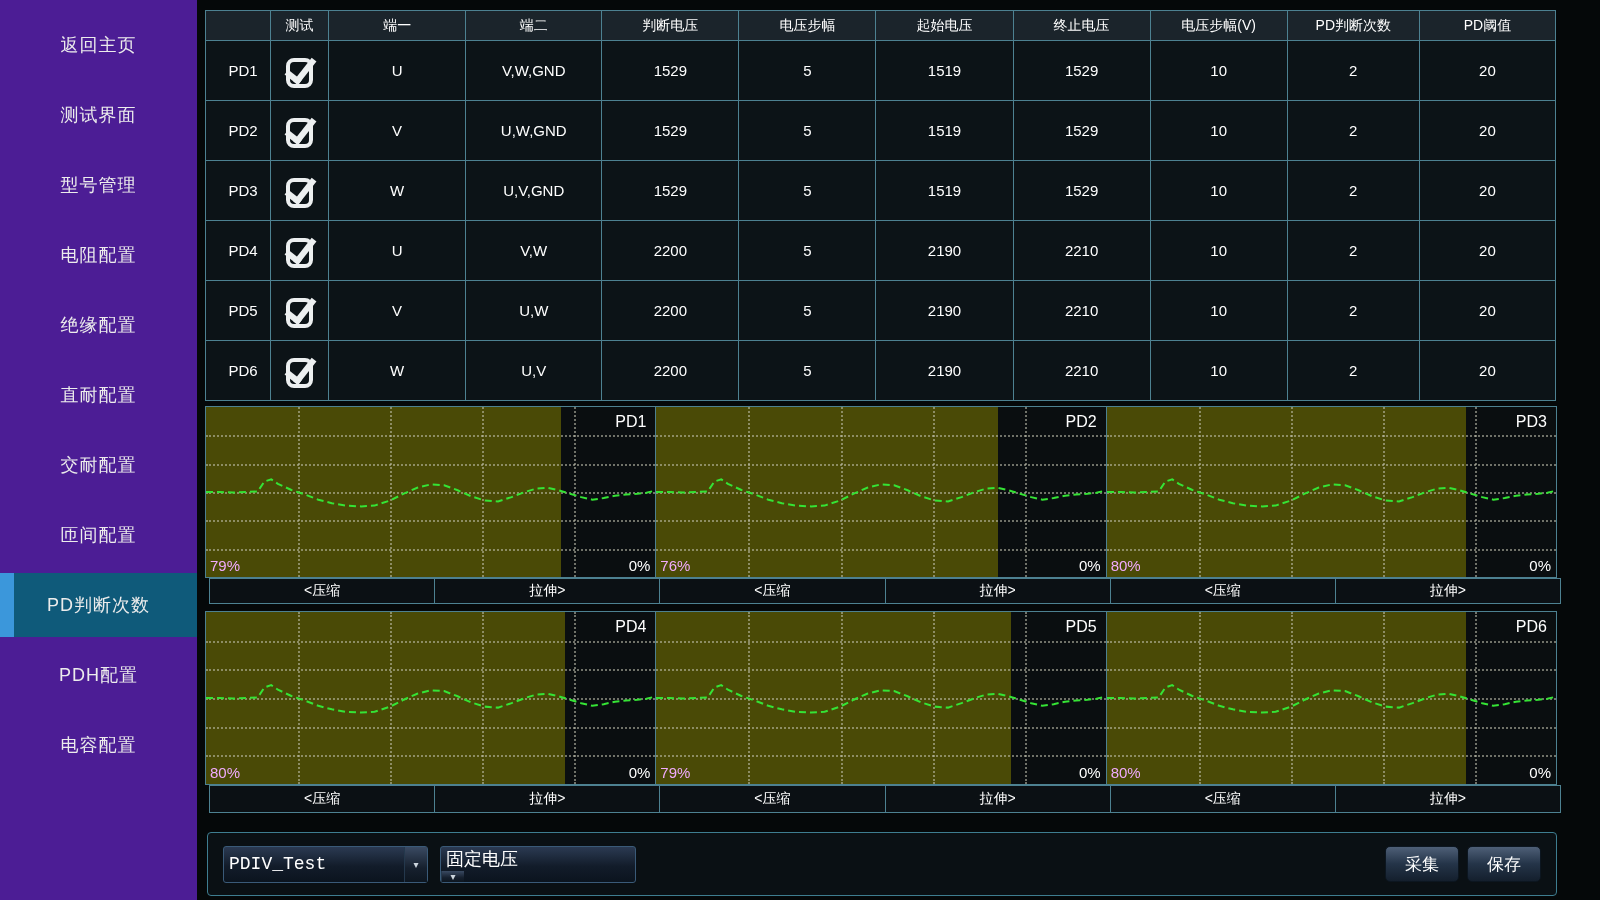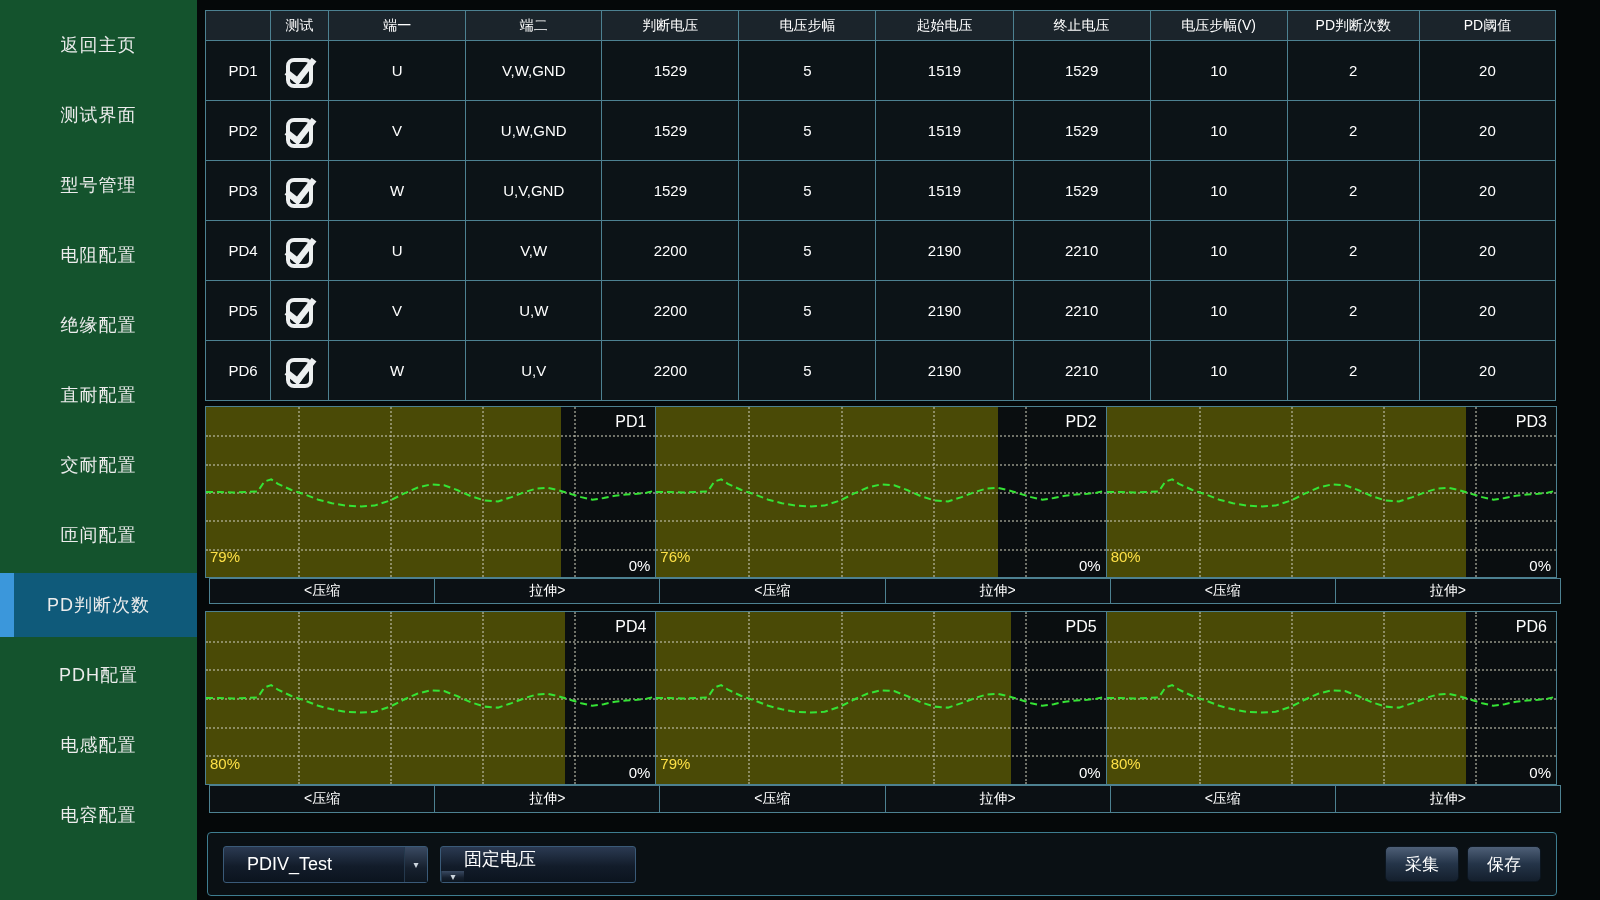--- a/index.html
+++ b/index.html
@@ -1,21 +1,21 @@
 <!DOCTYPE html>
 <html><head>
 <meta charset="utf-8">
 <style>
   * { margin:0; padding:0; box-sizing:border-box; }
   html,body { width:1600px; height:900px; background:#050809; overflow:hidden;
               font-family:"Liberation Sans","DejaVu Sans",sans-serif; color:#f0f0f0; }
   .app { position:relative; width:1600px; height:900px; }
 
   
-  .sidebar { position:absolute; left:0; top:0; width:197px; height:900px; background:#14532d; padding-top:10px; }
+  .sidebar { position:absolute; left:0; top:0; width:197px; height:900px; background:#4c1d95; padding-top:10px; }
   .side-item { position:relative; height:70px; display:flex; align-items:center; justify-content:center;
                font-size:18px; color:#ececec; letter-spacing:1px; cursor:pointer; }
   .side-item.selected { height:64px; margin:3px 0; background:#0f5a7a; }
   .side-item.selected::before { content:""; position:absolute; left:0; top:0; bottom:0; width:14px; background:#3b97db; }
 
   
   .content { position:absolute; left:205px; top:0; width:1353px; height:900px; }
 
   
   table.cfg { position:absolute; left:0; top:10px; width:1351px; border-collapse:collapse; table-layout:fixed; }
@@ -32,38 +32,38 @@
 
   
   .chart-row { position:absolute; left:0; width:1352px; display:flex; border:1px solid #4d8191; background:#0a0e10; }
   .panel { position:relative; flex:1 1 0; height:100%; overflow:hidden; }
   .panel + .panel { border-left:1px solid #4d8191; }
   .fill { position:absolute; left:0; top:0; bottom:0; }
   .hgrid { position:absolute; left:0; right:0; border-top:2px dotted rgba(196,196,178,.55); }
   .vgrid { position:absolute; top:0; bottom:0; border-left:2px dotted rgba(196,196,178,.55); }
   .wave-svg { position:absolute; left:0; top:0; width:100%; height:100%; }
   .panel-label { position:absolute; top:6px; right:9px; font-size:16px; color:#fff; }
-  .pct-left { position:absolute; left:4px; bottom:12px; font-size:15px; color:#fde047; }
+  .pct-left { position:absolute; left:4px; bottom:3px; font-size:15px; color:#f0abfc; }
   .pct-right { position:absolute; right:5px; bottom:3px; font-size:15px; color:#fff; }
 
   
   .btn-row { position:absolute; left:4px; width:1352px; display:flex; }
   .scale-btn { flex:1 1 0; height:100%; border:1px solid #4d8191; margin-left:-1px; background:#0b1014;
                color:#fff; font-size:14px; display:flex; align-items:center; justify-content:center; cursor:pointer;
                font-family:inherit; }
   .scale-btn:first-child { margin-left:0; }
 
   
   .footer { position:absolute; left:2px; top:832px; width:1350px; height:64px; border:1px solid #3e7d90;
             border-radius:4px; background:#0a1014; display:flex; align-items:center; padding:0 15px; }
   .dropdown { height:37px; border:1px solid #3a5a78; border-radius:3px; display:flex; align-items:stretch;
               background:linear-gradient(180deg,#2b3a52 0%,#121c2a 55%,#0b141e 100%); cursor:pointer; }
   .dd-test { width:205px; margin-right:12px; }
   .dd-mode { width:196px;flex-direction:column; }
-  .dd-label { flex:1; display:flex; align-items:center; padding-left:23px; font-size:18px; color:#fff; }
+  .dd-label { flex:1; display:flex; align-items:center; padding-left:5px; font-size:18px; color:#fff;font-family:Liberation Mono, monospace; }
   .dd-arrow { width:23px; display:flex; align-items:center; justify-content:center; font-size:10px; color:#cdd6de;
               border-left:1px solid #24384c; background:linear-gradient(180deg,#3a4a62 0%,#16202e 60%,#0d1620 100%); }
   .spacer { flex:1; }
   .fbtn { width:74px; height:36px; margin-left:8px; border:1px solid #0c1620; border-radius:5px; color:#fff;
           font-size:17px; font-family:inherit; cursor:pointer;
           background:linear-gradient(180deg,#4e5f77 0%,#243448 50%,#141f2d 100%); }
 </style>
 </head>
 <body>
 
@@ -91,23 +91,20 @@
         <span>交耐配置</span>
       </div>
       <div class="side-item">
         <span>匝间配置</span>
       </div>
       <div class="side-item selected">
         <span>PD判断次数</span>
       </div>
       <div class="side-item">
         <span>PDH配置</span>
-      </div>
-      <div class="side-item">
-        <span>电感配置</span>
       </div>
       <div class="side-item">
         <span>电容配置</span>
       </div>
     </nav>
 
   <div class="content">
     <table class="cfg">
       <colgroup id="cols">
           <col style="width: 65px;">

